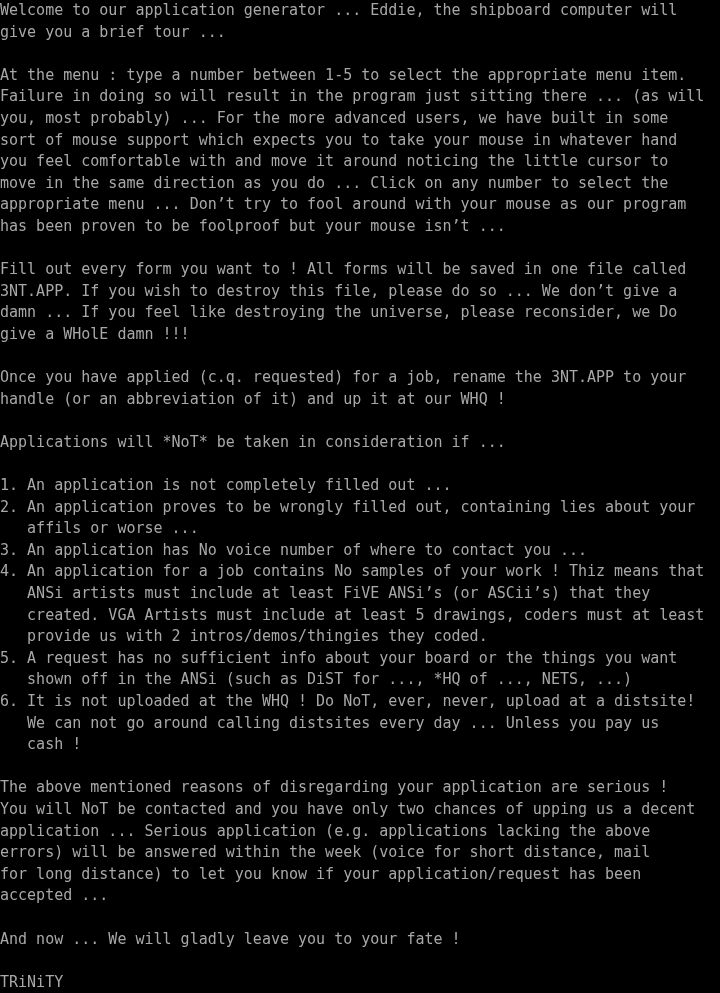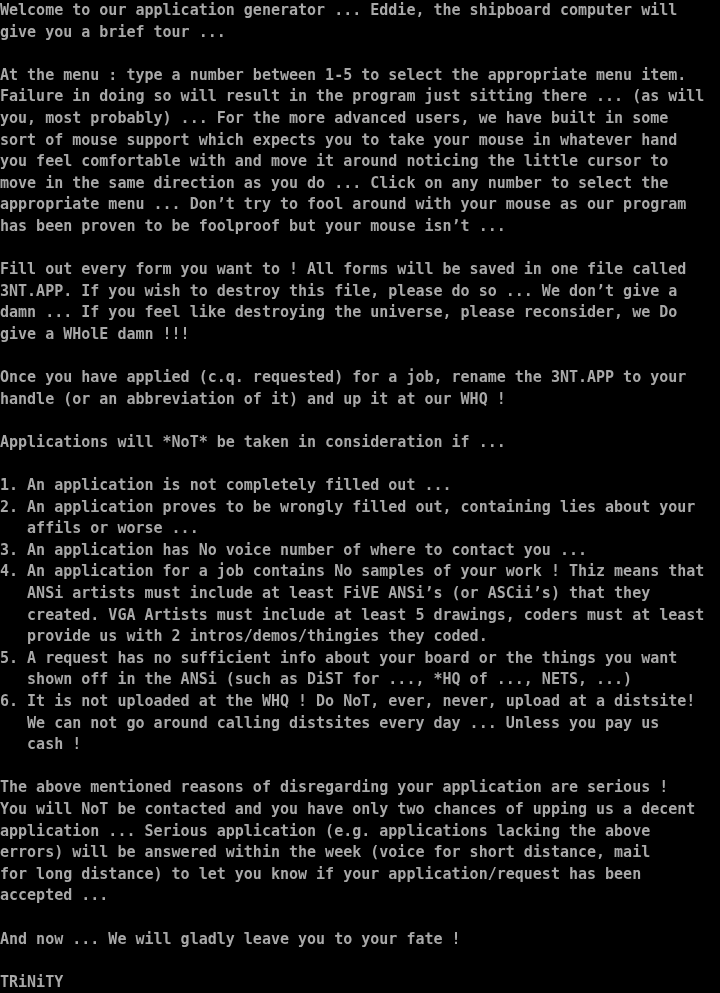--- a/index.html
+++ b/index.html
@@ -22,21 +22,21 @@
     line-height: 21.587px;
     letter-spacing: 0px;
     color: #a8a8a8;
     white-space: pre;
     -webkit-font-smoothing: none;
   }
 </style>
 </head>
 <body>
 
-<div class="screen" style="background: rgb(0, 0, 0); font-weight: bold;">
+<div class="screen" style="background: rgb(0, 0, 0);">
   <pre class="terminal" style="color: rgb(168, 168, 168);">Welcome to our application generator ... Eddie, the shipboard computer will
 give you a brief tour ...
 
 At the menu : type a number between 1-5 to select the appropriate menu item.
 Failure in doing so will result in the program just sitting there ... (as will
 you, most probably) ... For the more advanced users, we have built in some
 sort of mouse support which expects you to take your mouse in whatever hand
 you feel comfortable with and move it around noticing the little cursor to
 move in the same direction as you do ... Click on any number to select the
 appropriate menu ... Don’t try to fool around with your mouse as our program

